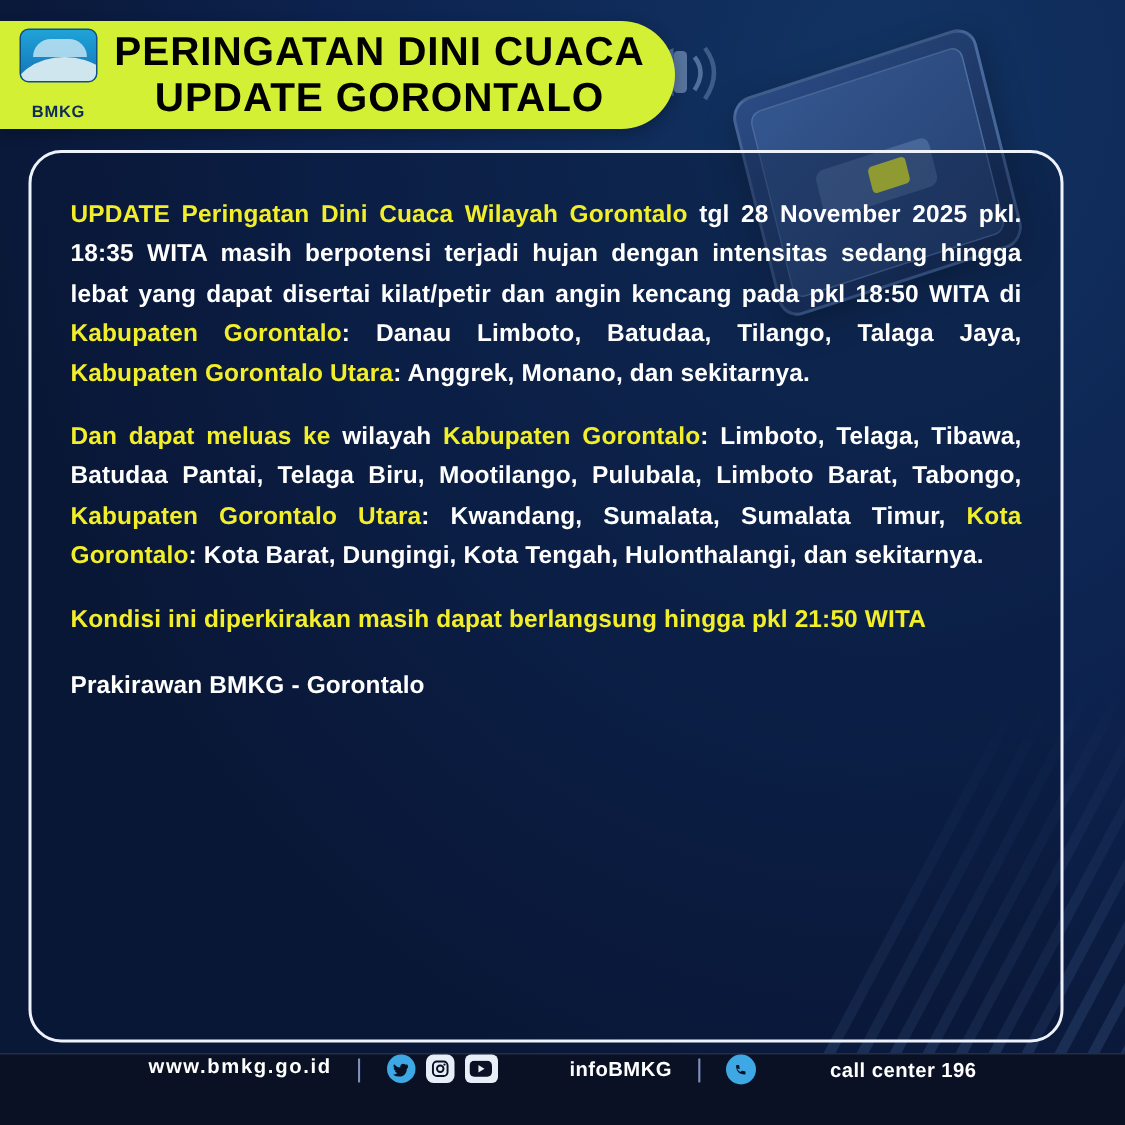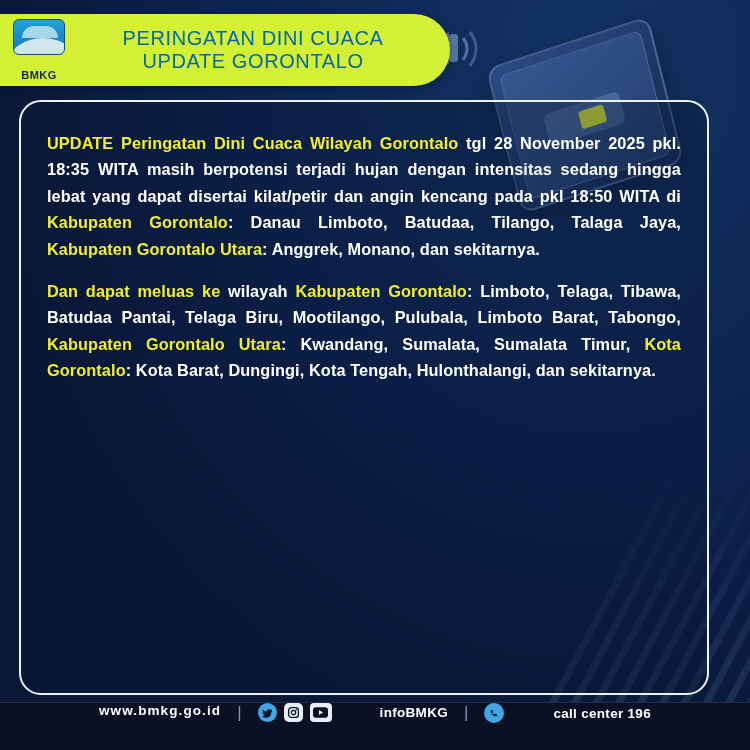--- a/index.html
+++ b/index.html
@@ -119,23 +119,23 @@
     letter-spacing: .5px;
     color: #0d2a5a;
     margin-top: 14px;
   }
   .header-titles {
     flex: 1;
     text-align: center;
     padding-right: 14px;
   }
   .header-titles .t1, .header-titles .t2 {
-    font-size: 20px;
-    font-weight: normal;
-    color: #0369a1;
+    font-size: 27px;
+    font-weight: bold;
+    color: #000000;
     letter-spacing: .6px;
     line-height: 1.15;
     white-space: nowrap;
   }
   
   .card {
     position: absolute;
     left: 19px; top: 100px;
     width: 690px; height: 595px;
     border: 2px solid #eef3fb;
@@ -248,21 +248,25 @@
     <div class="body-text">
 
       <p>
         <span class="hl">UPDATE Peringatan Dini Cuaca Wilayah Gorontalo</span><span> tgl 28 November 2025 pkl. 18:35 WITA masih berpotensi terjadi hujan dengan intensitas sedang hingga lebat yang dapat disertai kilat/petir dan angin kencang pada pkl 18:50 WITA di </span><span class="hl">Kabupaten Gorontalo</span><span>: Danau Limboto, Batudaa, Tilango, Talaga Jaya, </span><span class="hl">Kabupaten Gorontalo Utara</span><span>: Anggrek, Monano, dan sekitarnya.</span>
       </p>
 
       <p>
         <span class="hl">Dan dapat meluas ke</span><span> wilayah </span><span class="hl">Kabupaten Gorontalo</span><span>: Limboto, Telaga, Tibawa, Batudaa Pantai, Telaga Biru, Mootilango, Pulubala, Limboto Barat, Tabongo, </span><span class="hl">Kabupaten Gorontalo Utara</span><span>: Kwandang, Sumalata, Sumalata Timur, </span><span class="hl">Kota Gorontalo</span><span>: Kota Barat, Dungingi, Kota Tengah, Hulonthalangi, dan sekitarnya.</span>
       </p>
 
-
+      <p>
+        <span class="hl">Kondisi ini diperkirakan masih dapat berlangsung hingga pkl 21:50 WITA</span>
+      </p>
+
+      <p class="sig">Prakirawan BMKG - Gorontalo</p>
     </div>
   </div>
 
   <div class="footer">
     <span class="site">www.bmkg.go.id</span>
     <span class="sep">|</span>
     <span class="social">
       <span class="ic tw">
         <svg width="12" height="12" viewBox="0 0 24 24">
             <path fill="#0a1124" d="M22 5.9c-.8.4-1.6.6-2.5.8.8-.5 1.3-1.2 1.6-2.1-.8.5-1.7.8-2.6 1a4 4 0 0 0-6.9 2.7c0 .3 0 .6.1.9A11.5 11.5 0 0 1 3.4 4.9a4 4 0 0 0 1.3 5.4c-.7 0-1.3-.2-1.9-.5a4 4 0 0 0 3.2 3.9c-.6.2-1.2.2-1.8.1a4 4 0 0 0 3.7 2.8A11.4 11.4 0 0 1 2 18.9a16 16 0 0 0 8.7 2.5c6.2 0 9.8-5.2 9.6-10.1.8-.6 1.3-1.3 1.7-2.1z"></path>

